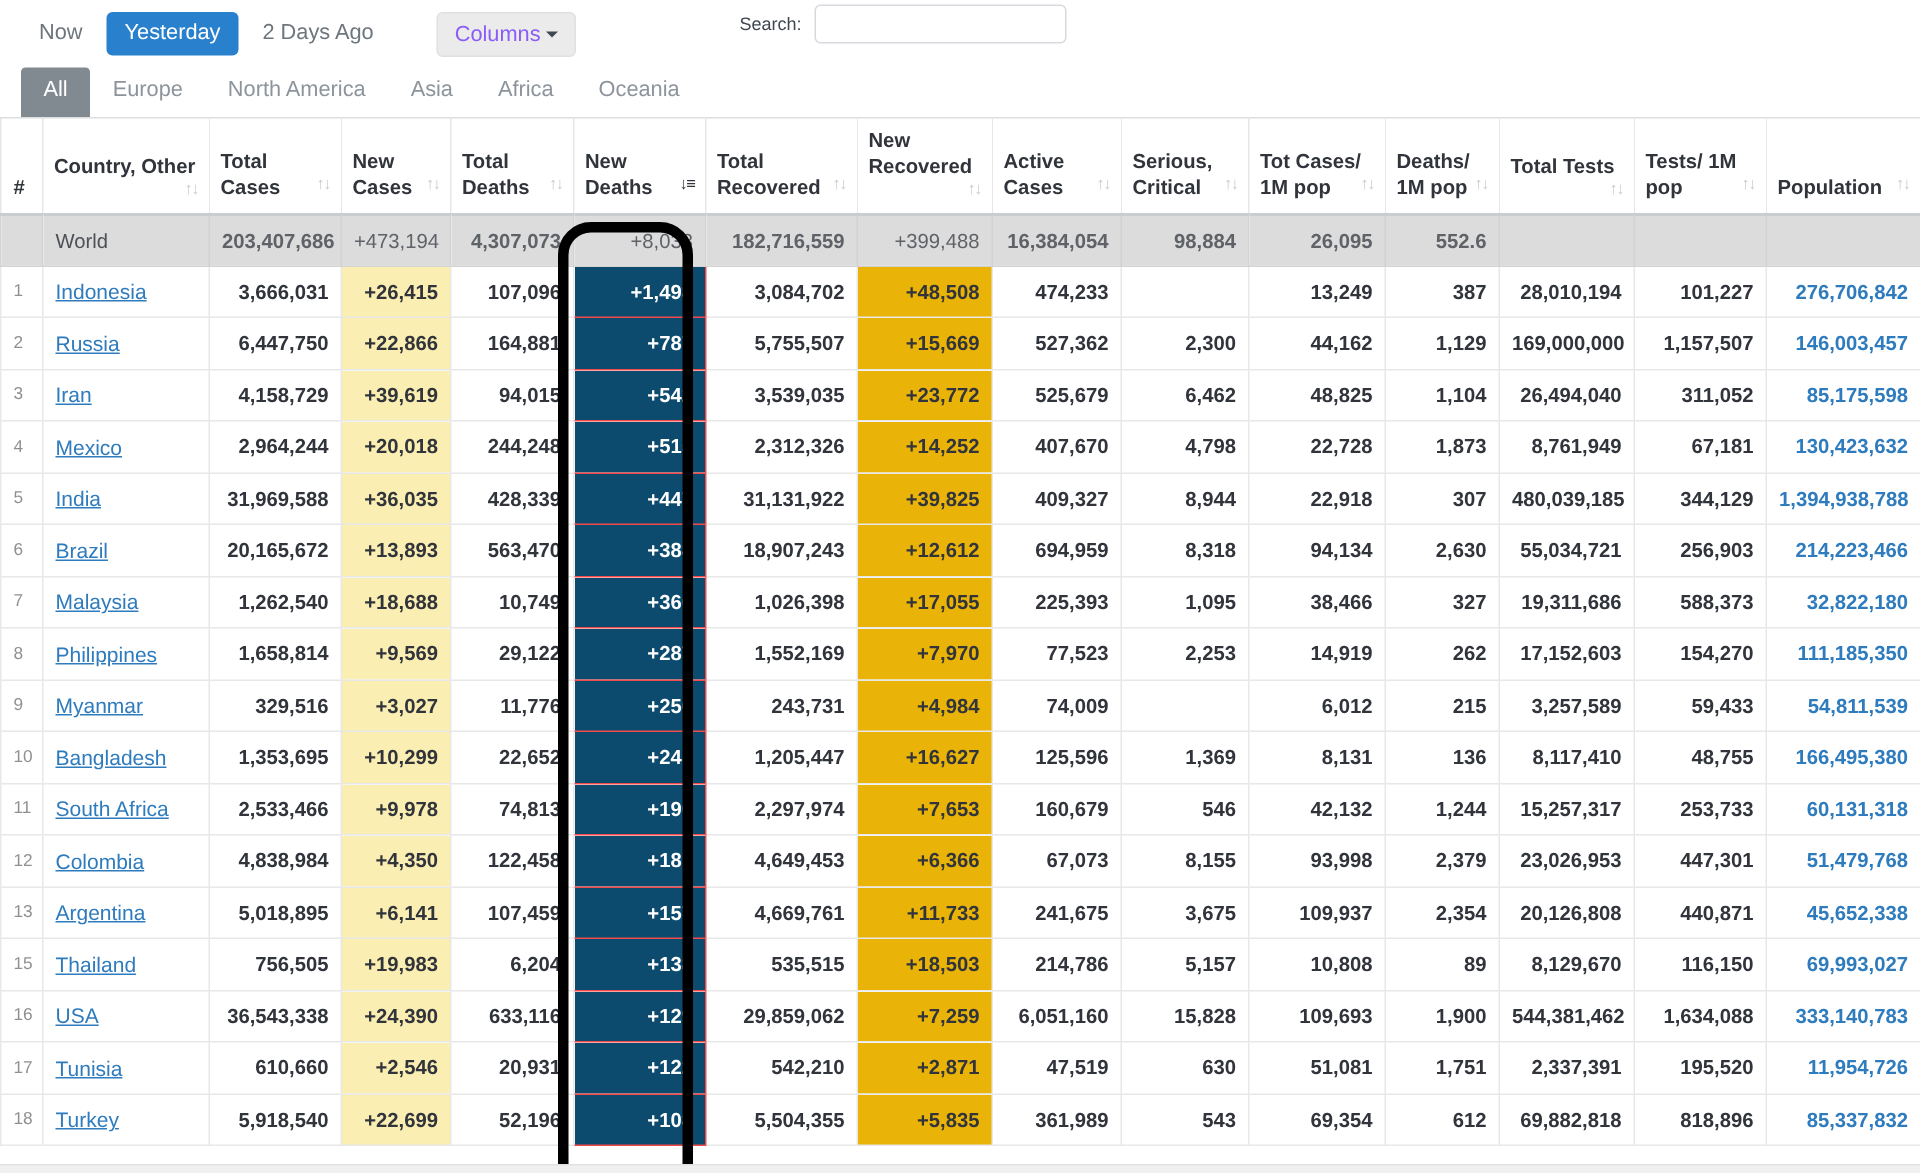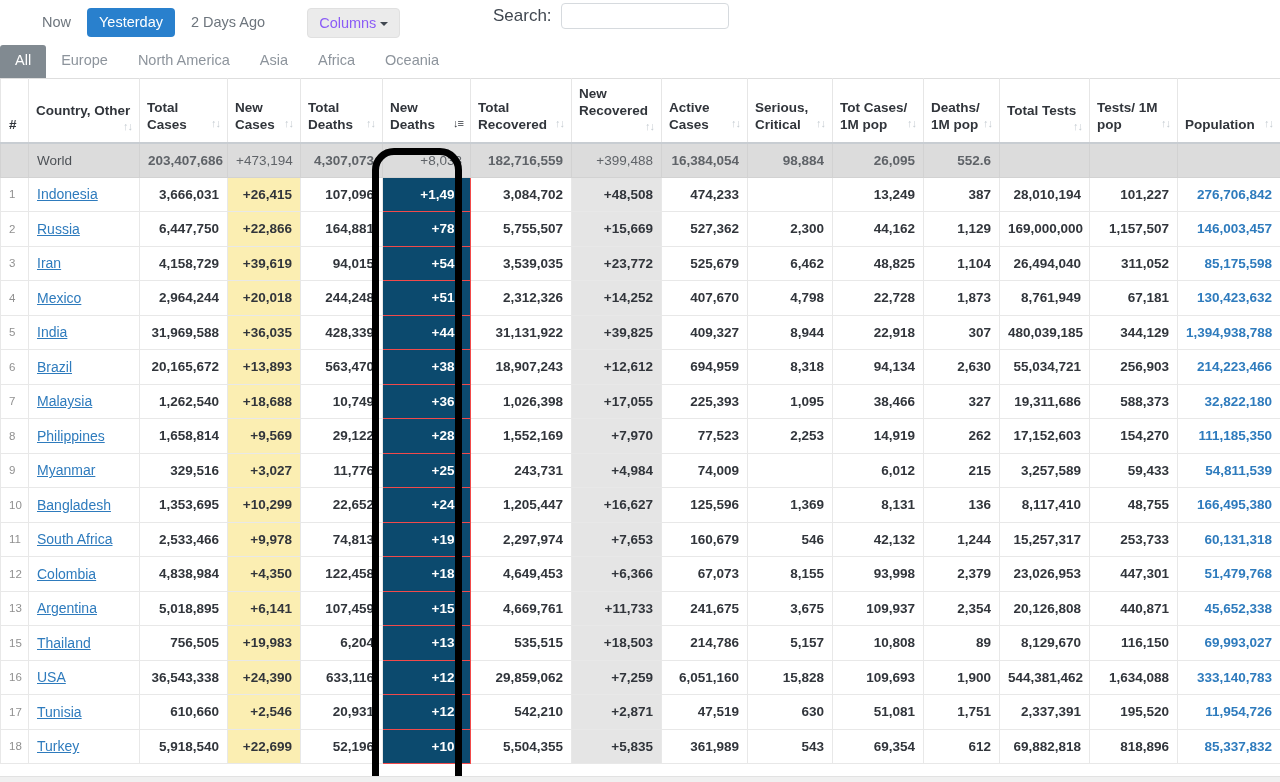--- a/index.html
+++ b/index.html
@@ -10,21 +10,21 @@
     font-family: "Liberation Sans", sans-serif;
     overflow: hidden;
   }
 
   
   #topbar {
     position: relative;
     height: 45px;
     display: flex;
     align-items: center;
-    padding-left: 30px;
+    padding-left: 14px;
   }
   .daybtn {
     font-size: 14.5px;
     color: #6d757d;
     padding: 6px 12px;
     border-radius: 4px;
     margin-right: 4px;
     white-space: nowrap;
     cursor: pointer;
     border: 0;
@@ -56,41 +56,42 @@
     vertical-align: middle;
   }
   #search-wrap {
     position: absolute;
     left: 493px;
     top: 3px;
     display: flex;
     align-items: center;
   }
   #search-label {
-    font-size: 17px;
+    font-size: 12px;
     color: #404750;
     margin-right: 9px;
   }
   #search-input {
     width: 168px;
     height: 26px;
     border: 1px solid #d6dade;
     border-radius: 4px;
     background: #fff;
     outline: none;
     font-size: 13px;
     padding: 2px 6px;
     font-family: "Liberation Sans", sans-serif;
   }
 
   
   #tabbar {
     height: 33px;
     display: flex;
     align-items: stretch;
+    padding-left: 14px;
   }
   .tab {
     font-size: 14.5px;
     color: #8d949c;
     padding: 6px 15px 7px 15px;
     cursor: pointer;
     white-space: nowrap;
     line-height: 1.35;
   }
   .tab.active {
@@ -181,21 +182,21 @@
     color: #4d5156;
     font-weight: normal;
   }
   td.newcases { background: #fbeeb2; }
   td.newdeaths {
     background: #0c4a6e;
     color: #ffffff;
     font-weight: bold;
     border-color: #f24a4a;
   }
-  td.newrecovered { background: #e5e5e5; }
+  td.newrecovered { background: #eab308; }
   tr.world td.newcases,
   tr.world td.newdeaths,
   tr.world td.newrecovered {
     background: #dcdcdc;
     color: #5f6368;
     font-weight: normal;
     border-color: #d2d2d2;
   }
   td.population { color: #2e7bbd; }
   tr.world td.population { color: #5f6368; }

